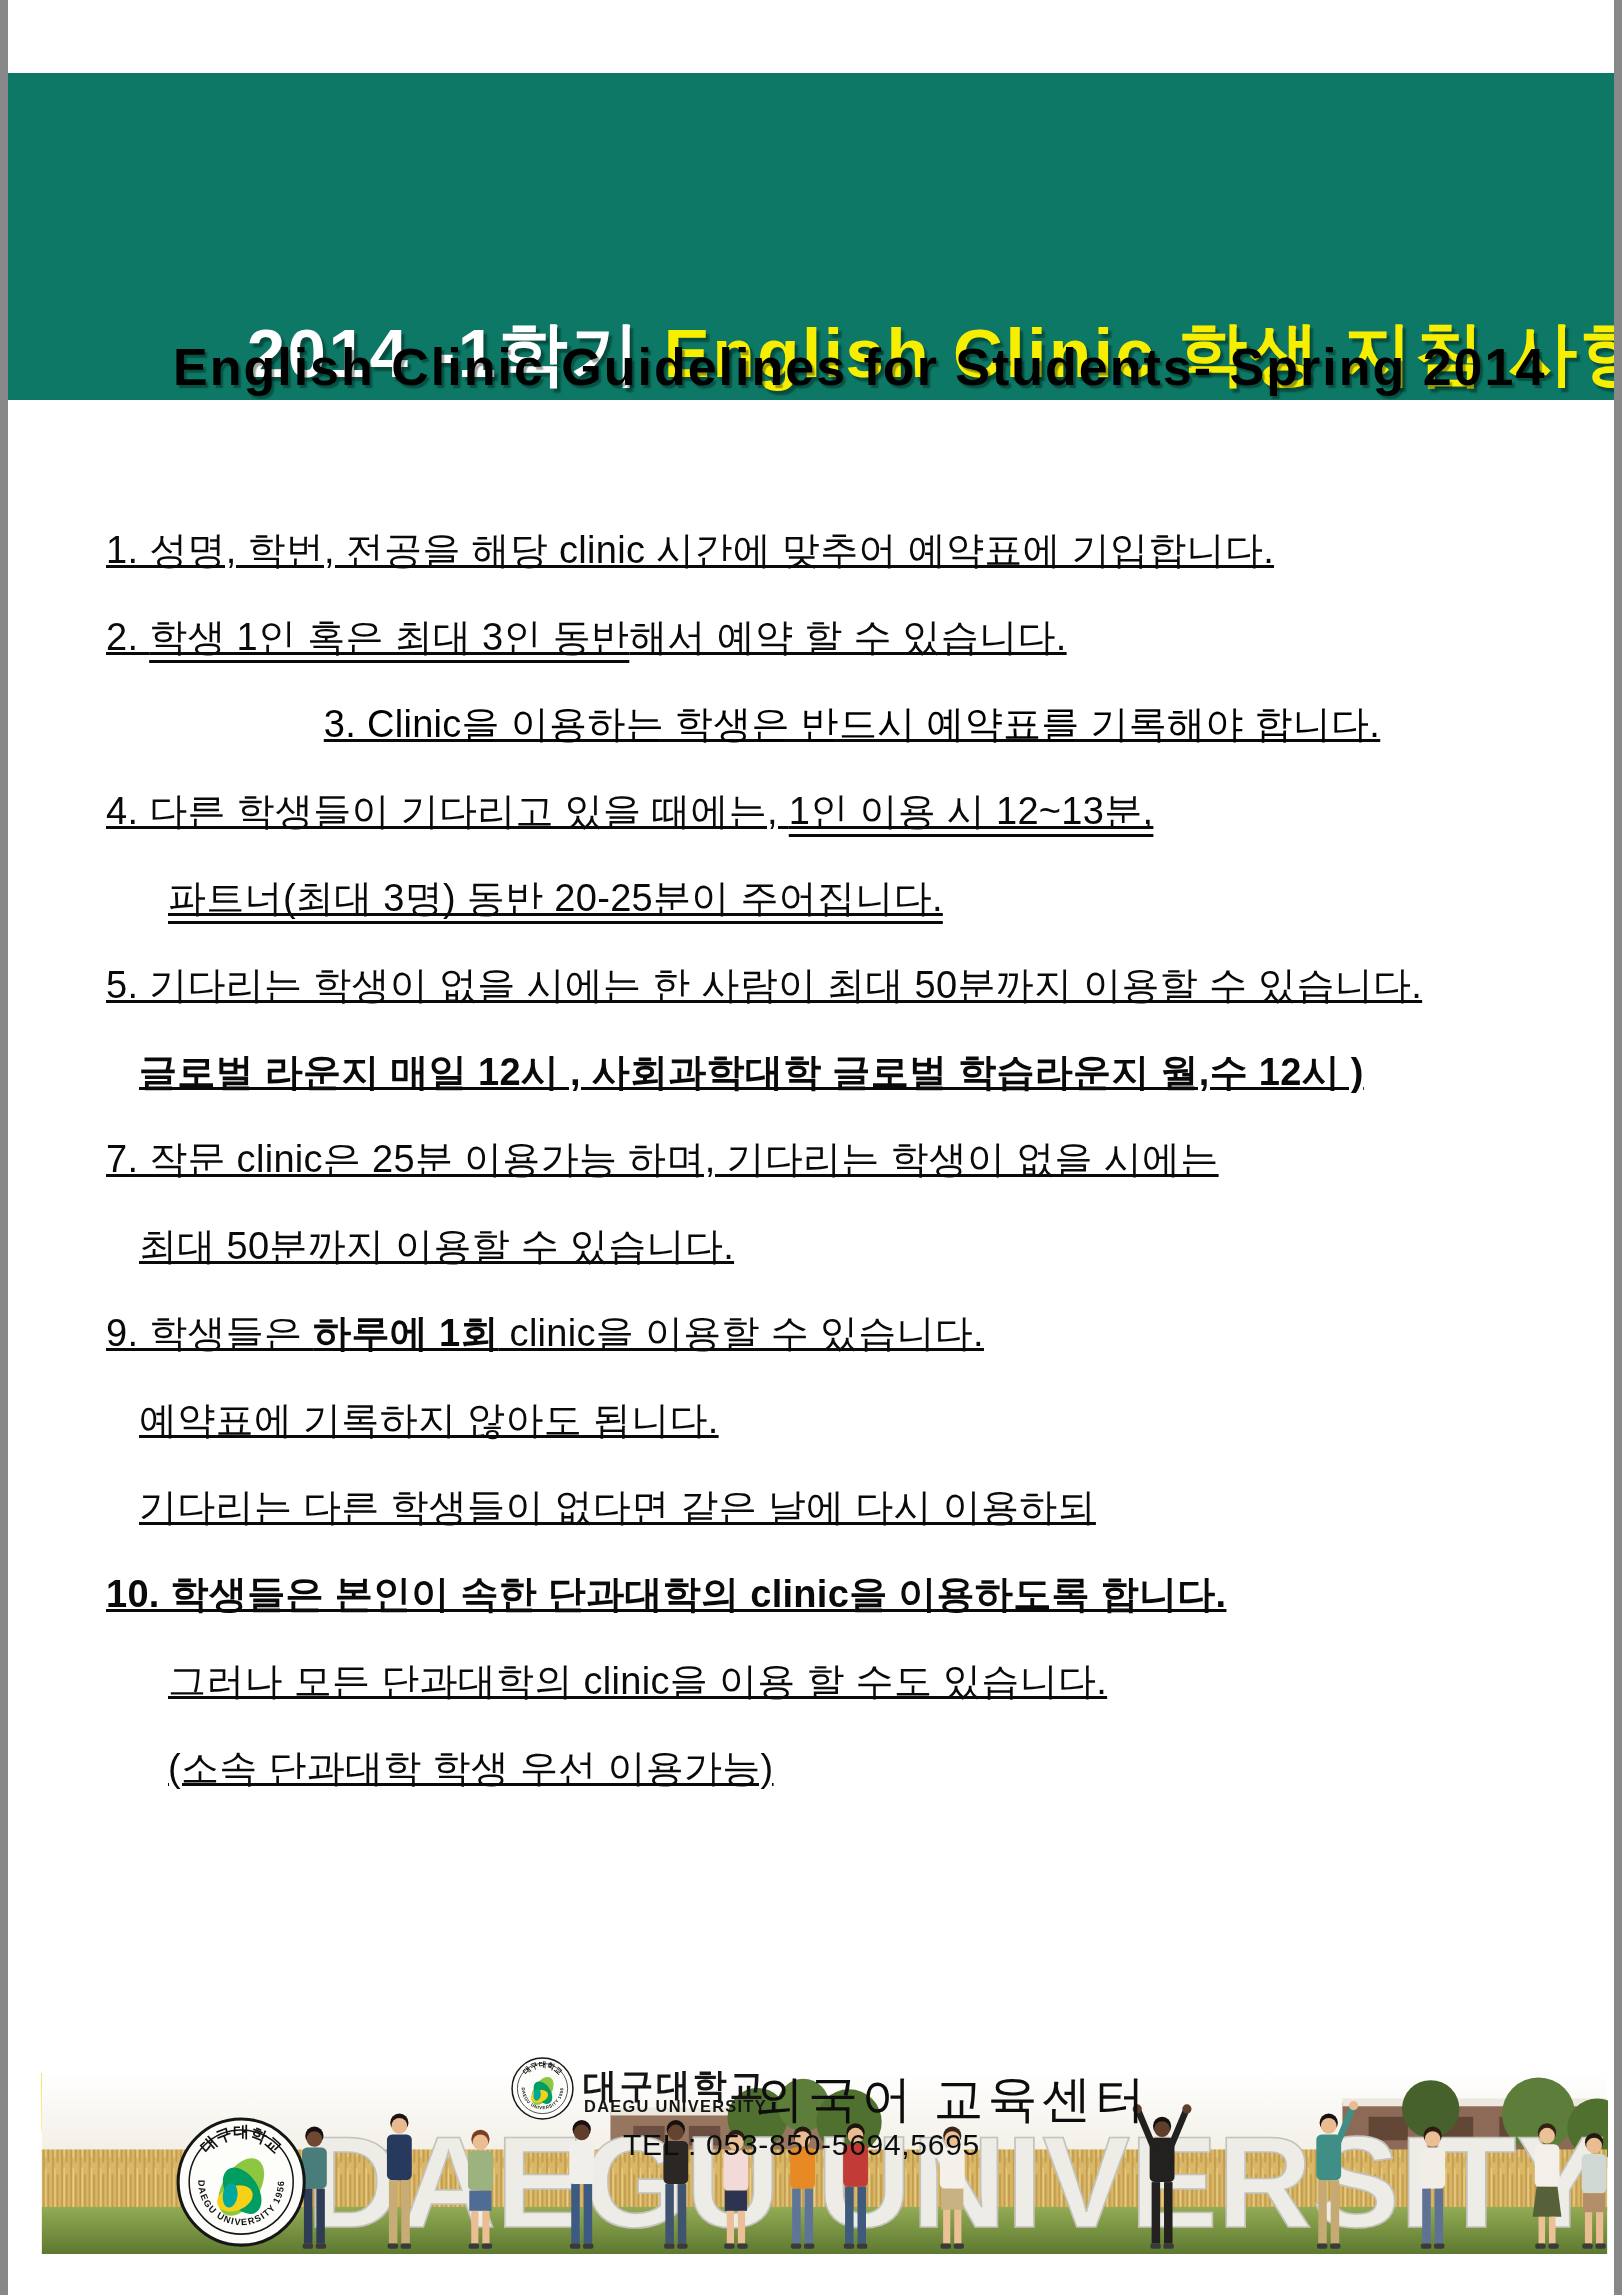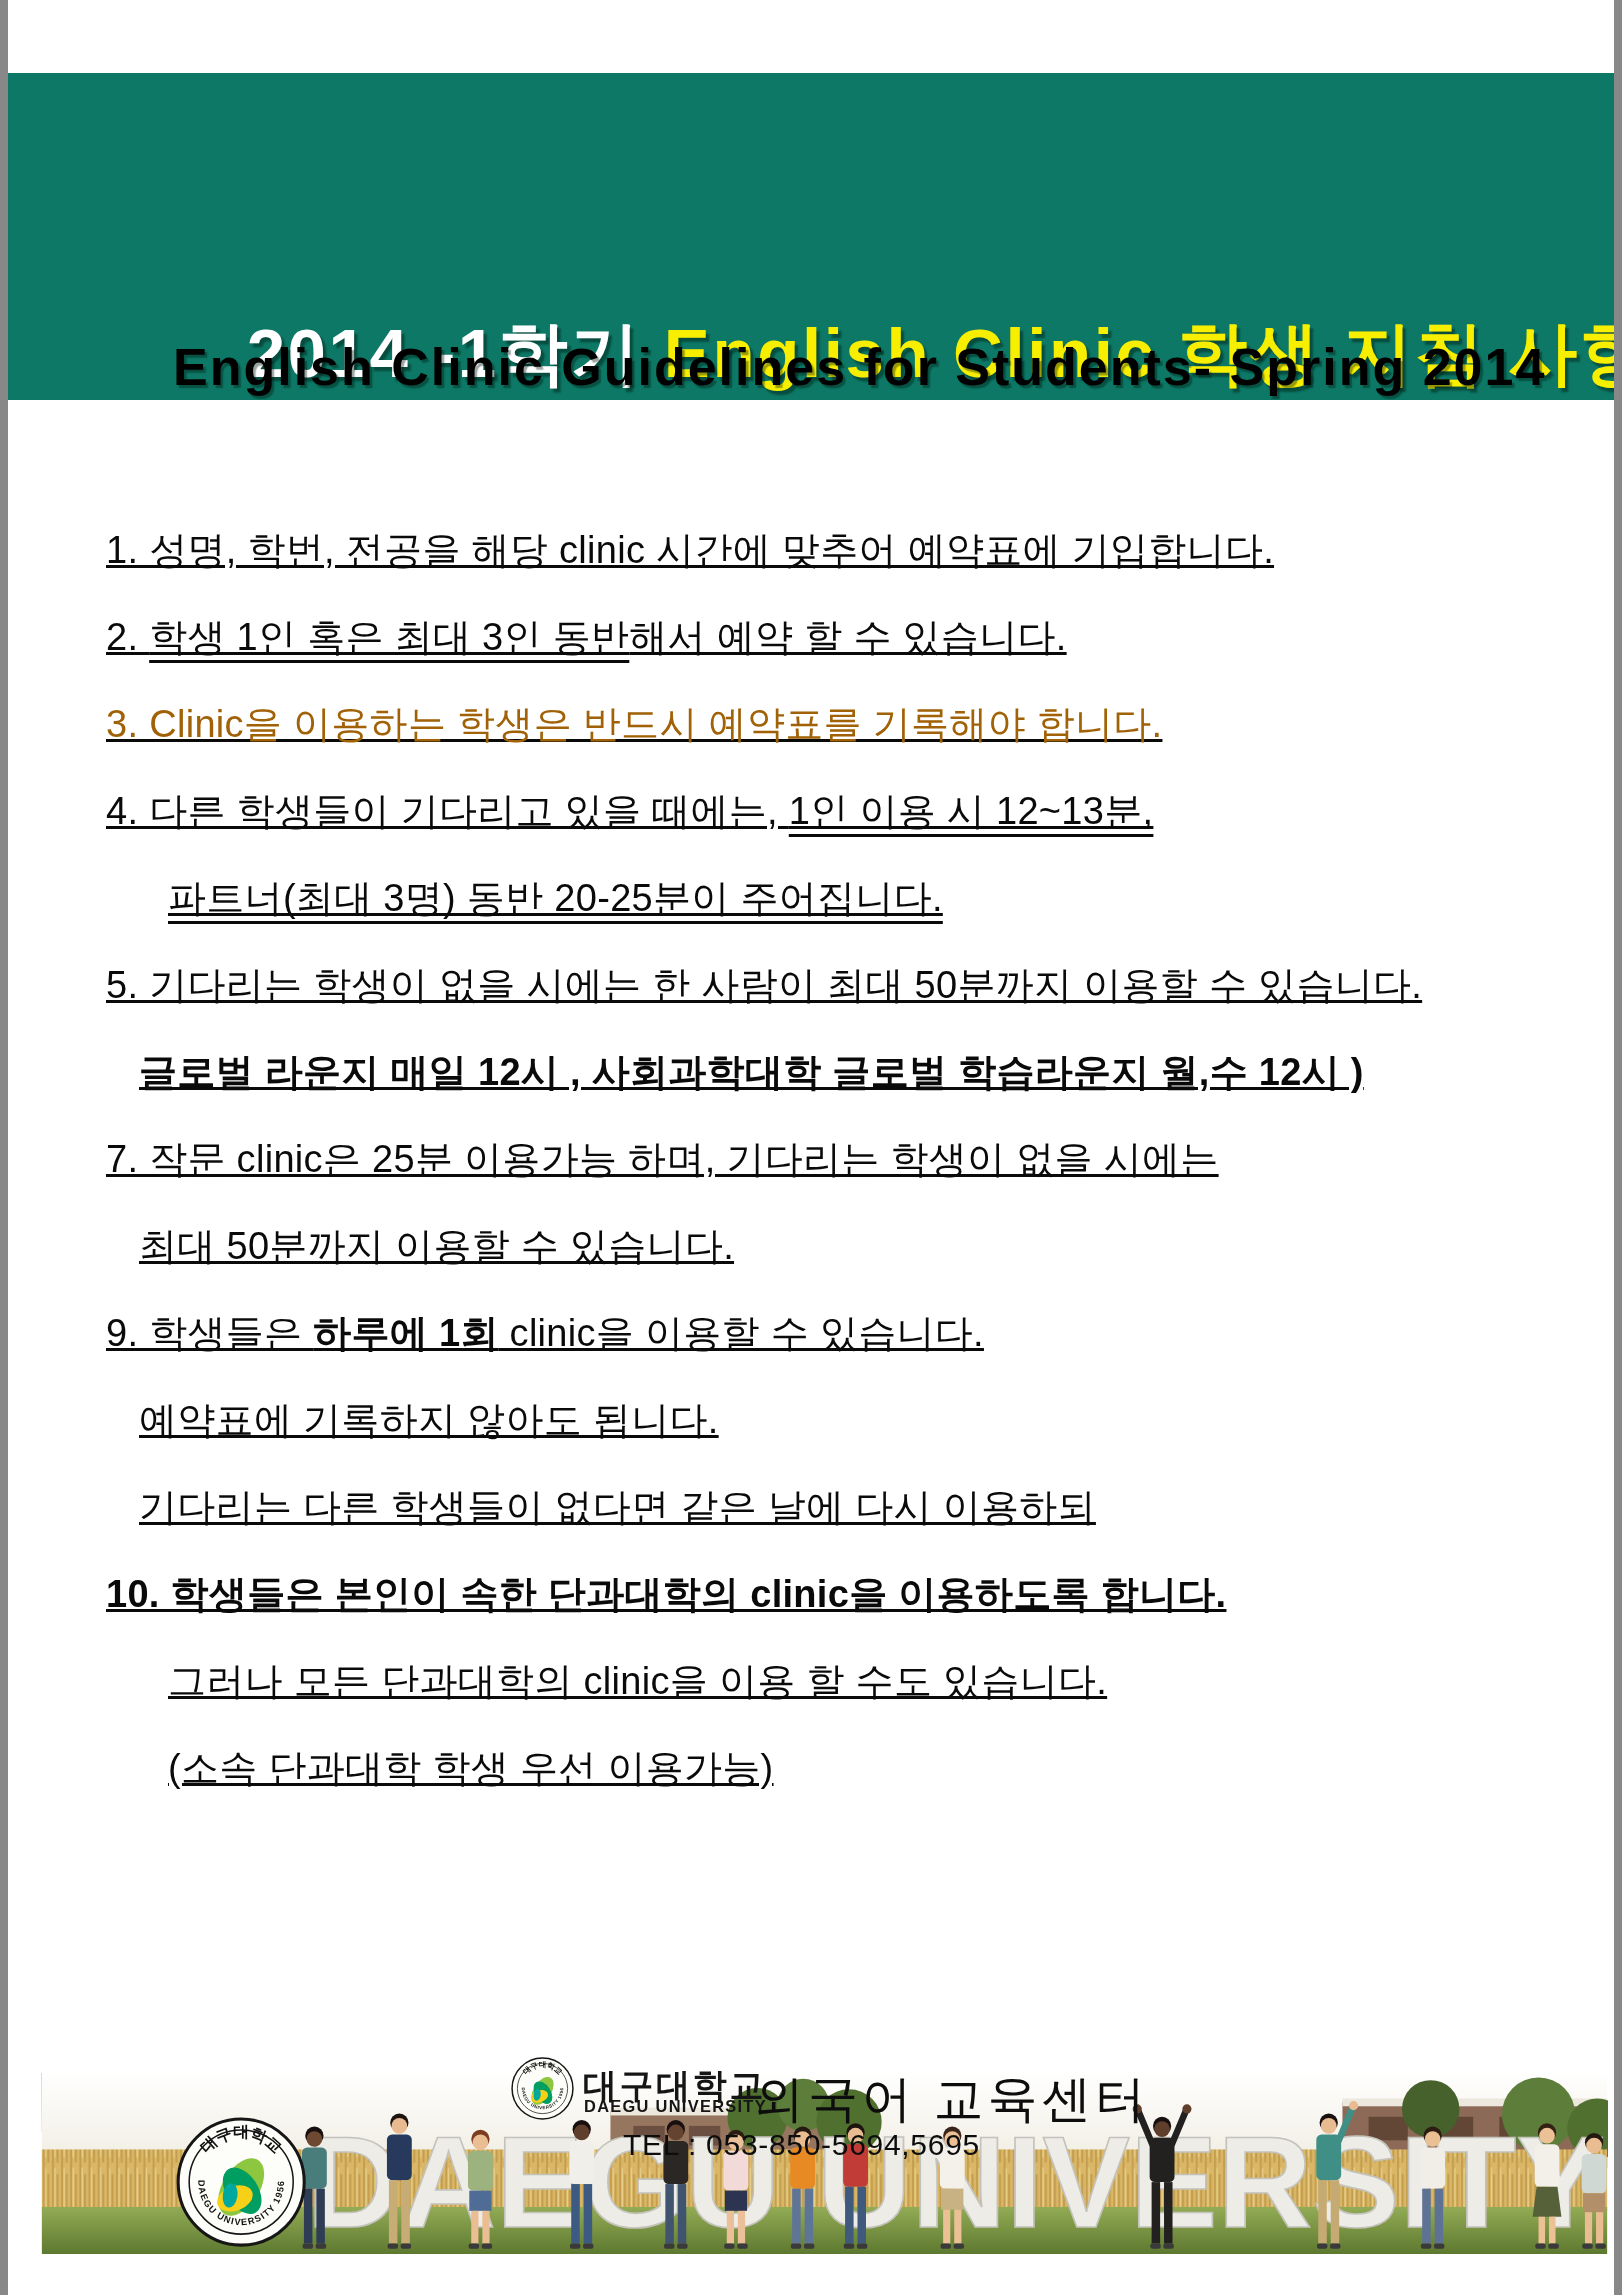--- a/index.html
+++ b/index.html
@@ -66,21 +66,21 @@
   <div class="banner">
     <div class="title-line1">
       <span class="w">2014 -1학기 </span><span class="y">English Clinic 학생 지침 사항</span>
     </div>
     <div class="title-line2">English Clinic Guidelines for Students- Spring 2014</div>
   </div>
 
   <div class="guidelines">
       <div class="gl-line"><span>1. 성명, 학번, 전공을 해당 clinic 시간에 맞추어 예약표에 기입합니다.</span></div>
       <div class="gl-line"><span>2. </span><span class="u">학생 1인 혹은 최대 3인 동반</span><span>해서 예약 할 수 있습니다.</span></div>
-      <div class="gl-line" style="color: #a16207;"><span>3. Clinic을 이용하는 학생은 반드시 예약표를 기록해야 합니다.</span></div>
+      <div class="gl-line" style="color: #000000; text-align: center;"><span>3. Clinic을 이용하는 학생은 반드시 예약표를 기록해야 합니다.</span></div>
       <div class="gl-line"><span>4. 다른 학생들이 기다리고 있을 때에는, </span><span class="u">1인 이용 시 12~13분,</span></div>
       <div class="gl-line ind2"><span class="u">파트너(최대 3명) 동반 20-25분이 주어집니다.</span></div>
       <div class="gl-line"><span>5. 기다리는 학생이 없을 시에는 한 사람이 최대 50분까지 이용할 수 있습니다.</span></div>
       <div class="gl-line ind1"><span class="b">글로벌 라운지 매일 12시 , 사회과학대학 글로벌 학습라운지 월,수 12시 )</span></div>
       <div class="gl-line"><span>7. 작문 clinic은 25분 이용가능 하며, 기다리는 학생이 없을 시에는</span></div>
       <div class="gl-line ind1"><span>최대 50분까지 이용할 수 있습니다.</span></div>
       <div class="gl-line"><span>9. 학생들은 </span><span class="b">하루에 1회</span><span> clinic을 이용할 수 있습니다.</span></div>
       <div class="gl-line ind1"><span>예약표에 기록하지 않아도 됩니다.</span></div>
       <div class="gl-line ind1"><span>기다리는 다른 학생들이 없다면 같은 날에 다시 이용하되</span></div>
       <div class="gl-line"><span class="b">10. 학생들은 본인이 속한 단과대학의 clinic을 이용하도록 합니다.</span></div>

